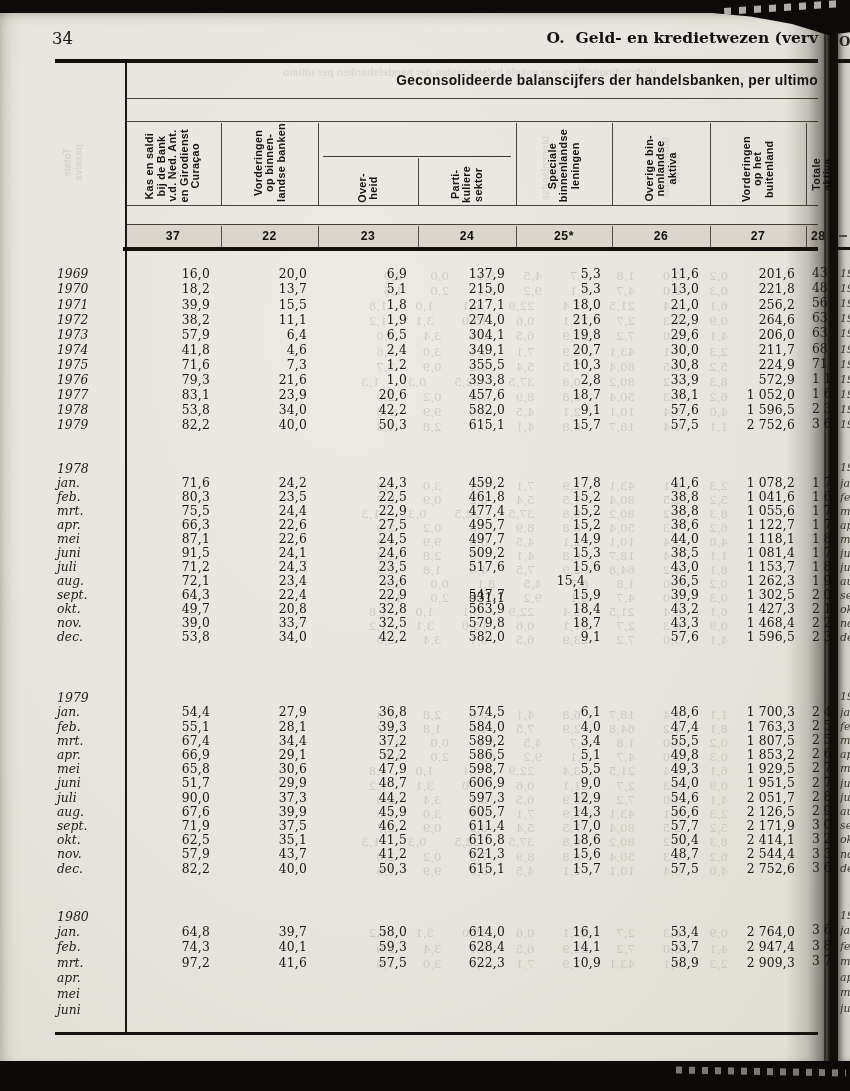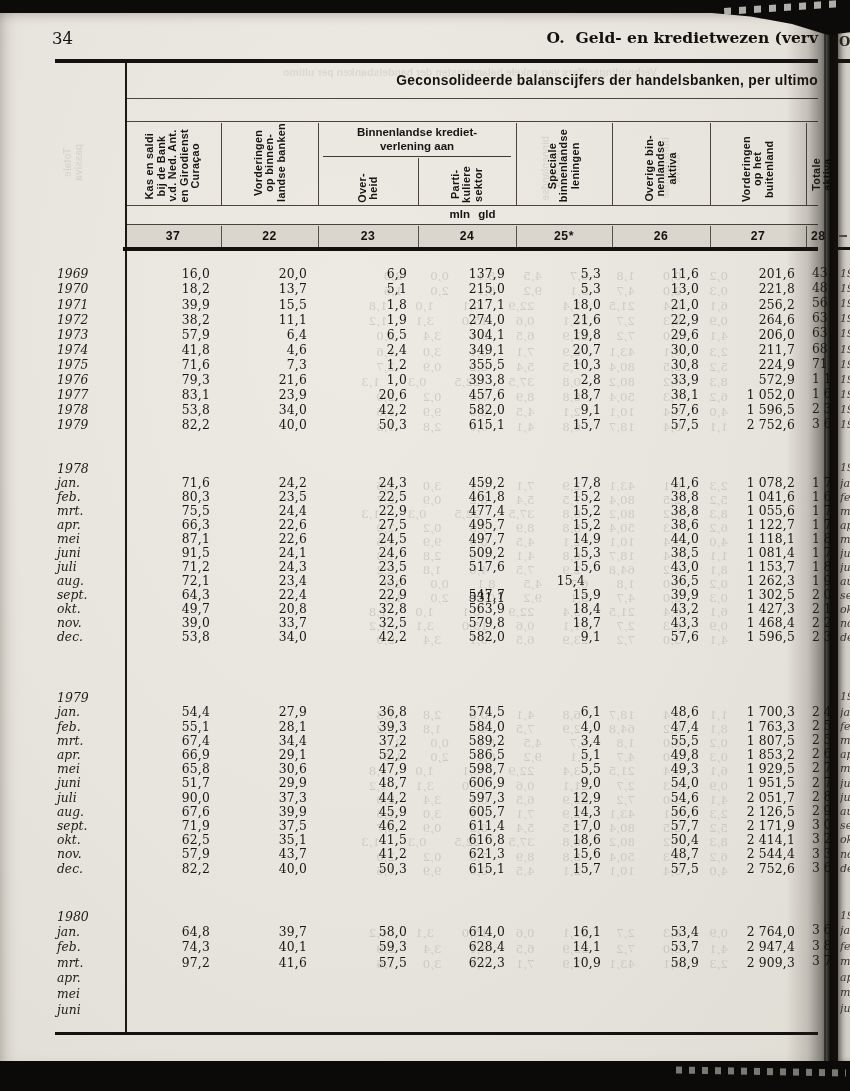--- a/index.html
+++ b/index.html
@@ -148,22 +148,20 @@
       <div class="hcell" style="left: 710px; width: 96px;">
         <div class="rot">Vorderingen
 op het
 buitenland</div>
       </div>
       <div class="hcell" style="left: 806px; width: 44px;">
         <div class="rot rot-clip">Totale
 aktiva</div>
       </div>
       <div class="hgroup" style="left: 318px; width: 198px;">
-        <div class="hgroup-label">Binnenlandse krediet-
-verlening aan</div>
         <div class="hgroup-rule"></div>
         <div class="hsub" style="left: 0px; width: 100px;">
           <div class="rot">Over-
 heid</div>
         </div>
         <div class="hsub" style="left: 100px; width: 98px;">
           <div class="rot">Parti-
 kuliere
 sektor</div>
         </div>
@@ -171,21 +169,20 @@
       <div class="vsep" style="left: 221px; top: 123px; height: 82px;"></div>
       <div class="vsep" style="left: 318px; top: 123px; height: 82px;"></div>
       <div class="vsep" style="left: 516px; top: 123px; height: 82px;"></div>
       <div class="vsep" style="left: 612px; top: 123px; height: 82px;"></div>
       <div class="vsep" style="left: 710px; top: 123px; height: 82px;"></div>
       <div class="vsep" style="left: 806px; top: 123px; height: 82px;"></div>
       <div class="vsep" style="left: 418px; top: 158px; height: 47px;"></div>
     </div>
 
   <div class="rule-thin" style="top:205px"></div>
-  <div class="t-unit">mln gld</div>
 
   <div id="numrow">
       <div class="ncell" style="left: -2px; width: 96px;">37</div>
       <div class="ncell" style="left: 94px; width: 97px;">22</div>
       <div class="ncell" style="left: 191px; width: 100px;">23</div>
       <div class="ncell" style="left: 291px; width: 98px;">24</div>
       <div class="ncell" style="left: 389px; width: 96px;">25*</div>
       <div class="ncell" style="left: 485px; width: 98px;">26</div>
       <div class="ncell" style="left: 583px; width: 96px;">27</div>
       <div class="ncell ncell-last" style="left: 679px; width: 44px;">28</div>

